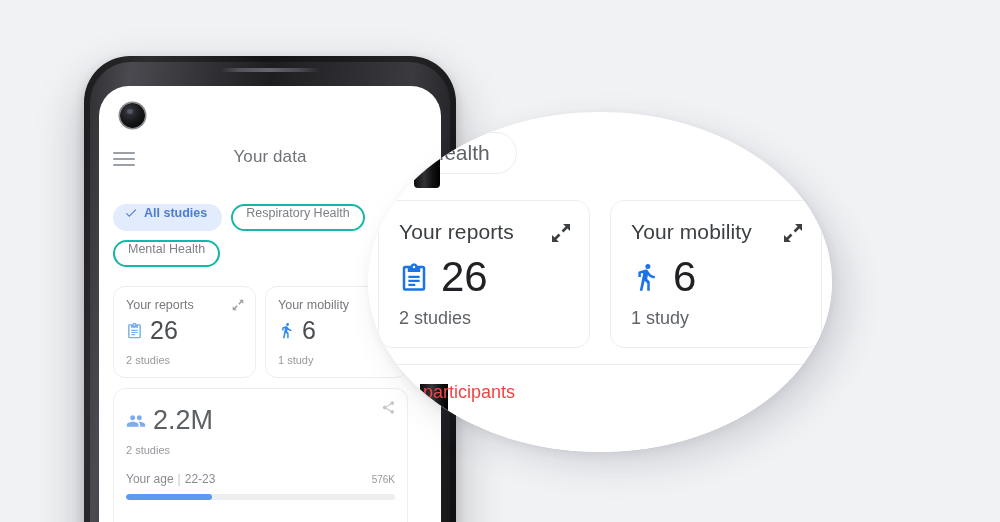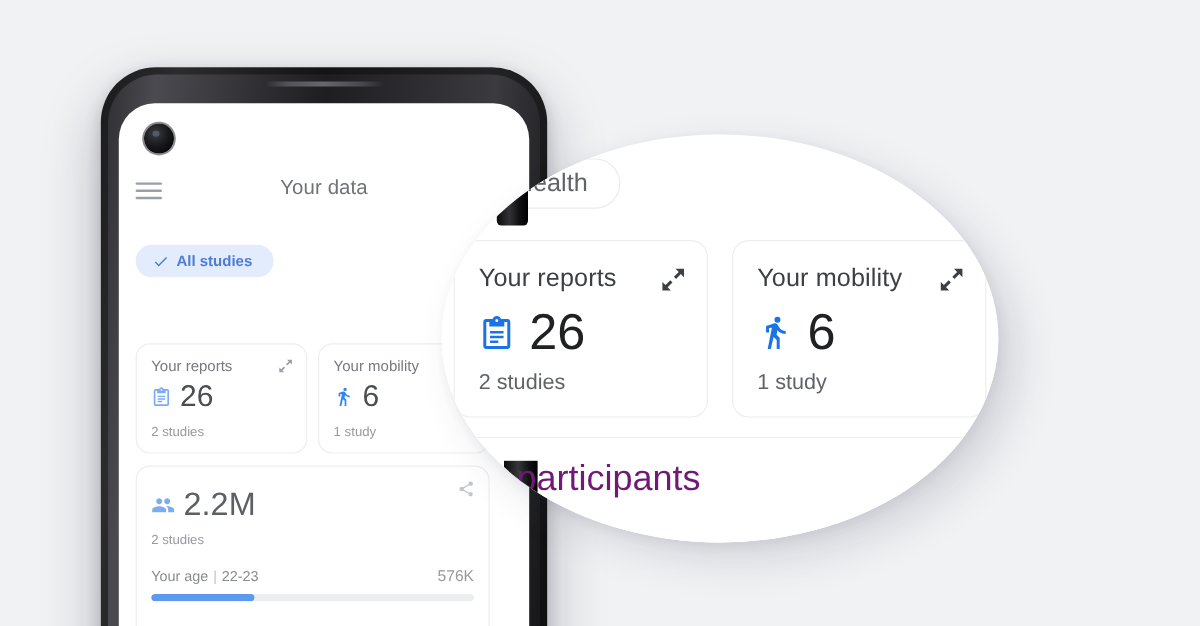--- a/index.html
+++ b/index.html
@@ -123,24 +123,24 @@
     left: 14px;
     top: 118px;
     width: 330px;
     display: flex;
     flex-wrap: wrap;
     gap: 9px;
   }
   .chip {
     height: 27px;
     border-radius: 14px;
-    border: 5px solid #14b8a6;
+    border: 2px solid #14b8a6;
     background: #fff;
     display: flex;
-    align-items: center;
+    align-items: flex-start;
     padding: 0 13px;
     font-size: 12.5px;
     color: #7d8186;
     white-space: nowrap;
     box-sizing: border-box;
     cursor: pointer;
   }
   .chip.selected {
     background: #e3ecfd;
     border-color: #e3ecfd;
@@ -242,21 +242,21 @@
   }
   .stat-block { margin-top: 16px; }
   .stat-row {
     display: flex;
     justify-content: space-between;
     align-items: baseline;
     font-size: 12px;
     color: #888c91;
   }
   .stat-row .sep { color: #c2c5c9; padding: 0 4px; }
-  .stat-count { color: #96999e; font-size: 13px; }
+  .stat-count { color: #96999e; font-size: 10px; }
   .bar-track {
     margin-top: 8px;
     height: 6px;
     border-radius: 4px;
     background: #eceef0;
     overflow: hidden;
   }
   .bar-fill {
     height: 100%;
     border-radius: 4px;
@@ -371,22 +371,22 @@
     left: 20px;
     bottom: 18px;
     font-size: 18px;
     color: #5f6368;
   }
 
   .mag-bottom-text {
     position: absolute;
     left: 44px;
     top: 270px;
-    font-size: 30px;
-    color: #701a75;
+    font-size: 18px;
+    color: #ef4444;
   }
   .mag-share {
     position: absolute;
     left: 22px;
     top: 268px;
     width: 22px;
     height: 22px;
   }
   .mag-bottom-card {
     position: absolute;
@@ -419,20 +419,26 @@
         </div>
         <div class="appbar-title">Your data</div>
       </div>
 
       <div class="chips">
         <div class="chip selected">
           <svg class="check" viewBox="0 0 24 24">
             <path d="M9 16.2 4.8 12l-1.4 1.4L9 19 21 7l-1.4-1.4z" fill="#4d7cd4"></path>
           </svg>
           <span>All studies</span>
+        </div>
+        <div class="chip">
+          <span>Respiratory Health</span>
+        </div>
+        <div class="chip">
+          <span>Mental Health</span>
         </div>
       </div>
 
       <div class="cards-row">
         <div class="card">
           <div class="card-title">Your reports</div>
           <svg class="card-expand" viewBox="0 0 24 24">
             <path d="M21 3h-7l2.6 2.6-4 4 1.8 1.8 4-4L21 10V3zM3 21h7l-2.6-2.6 4-4-1.8-1.8-4 4L3 14v7z" fill="#9aa0a6"></path>
           </svg>
           <div class="card-value">

